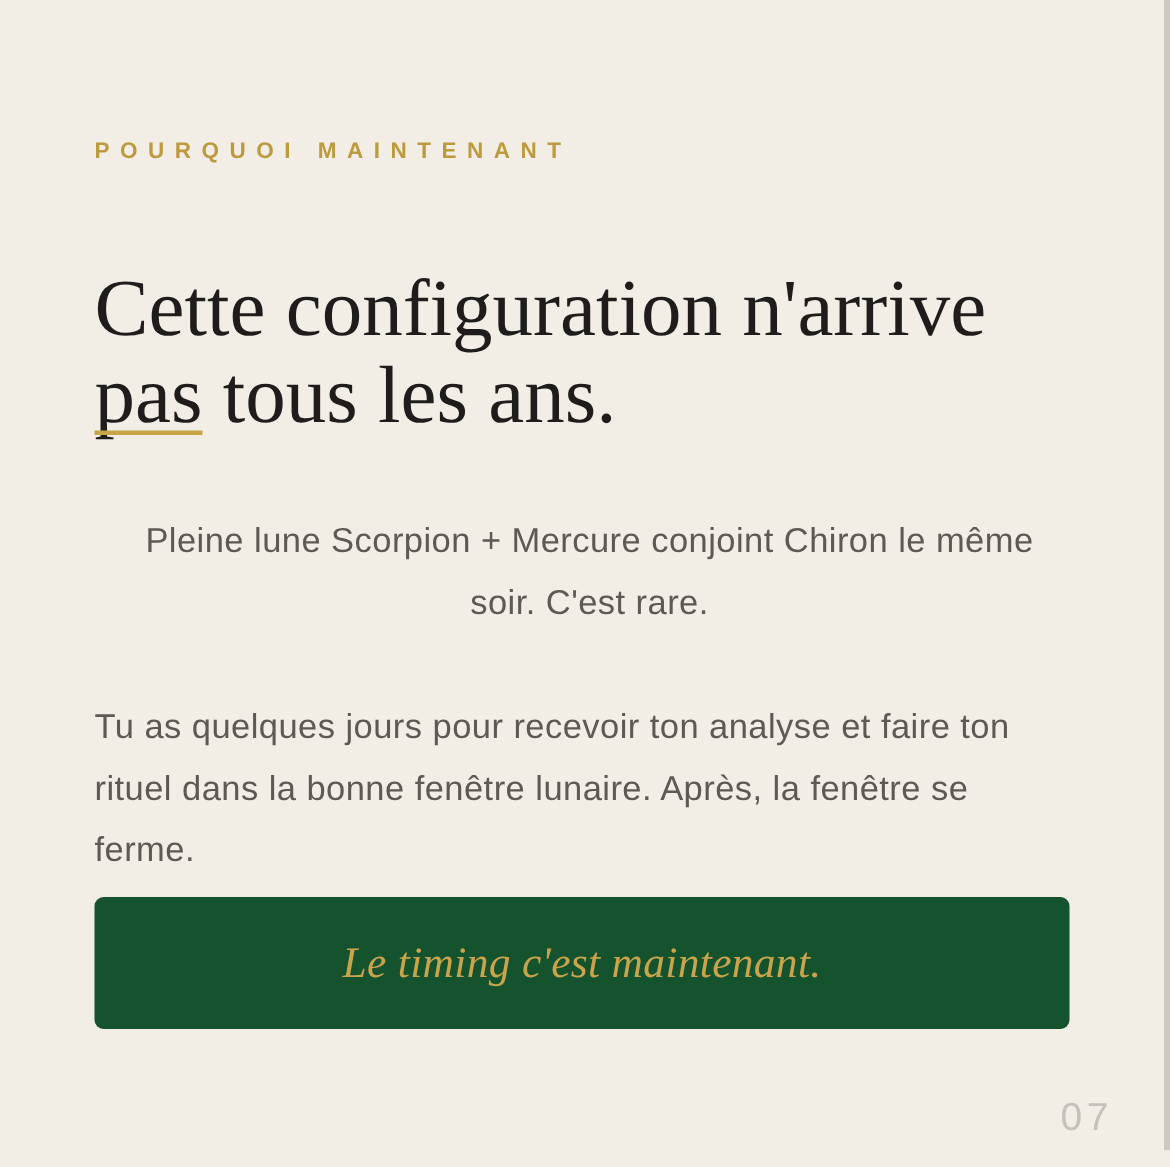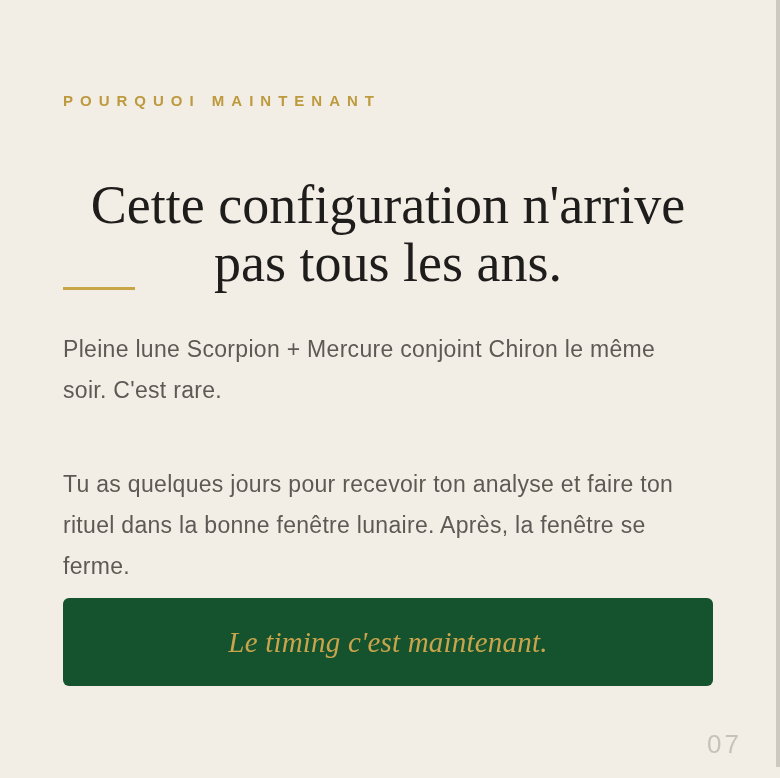--- a/index.html
+++ b/index.html
@@ -36,41 +36,40 @@
     position: absolute;
     top: 140px;
     left: 0;
     width: 650px;
     font-family: "Liberation Serif", serif;
     font-weight: 400;
     font-size: 54px;
     line-height: 58px;
     color: #1e1d1b;
     white-space: pre-line;
-    text-align: center;
   }
   .divider {
     position: absolute;
     top: 287px;
     left: 0;
     width: 72px;
     height: 3px;
     background: #c8a546;
   }
   .body-text {
     position: absolute;
     left: 0;
     width: 660px;
     font-size: 23px;
     line-height: 41px;
     letter-spacing: 0.3px;
     color: #5d5a55;
     white-space: pre-line;
   }
-  .para1 { top: 306px; }
+  .para1 { top: 317px; text-align: center; }
   .para2 { top: 441px; }
   .cta-banner {
     position: absolute;
     top: 598px;
     left: 0;
     width: 650px;
     height: 88px;
     background: #14532d;
     border-radius: 6px;
     display: flex;

